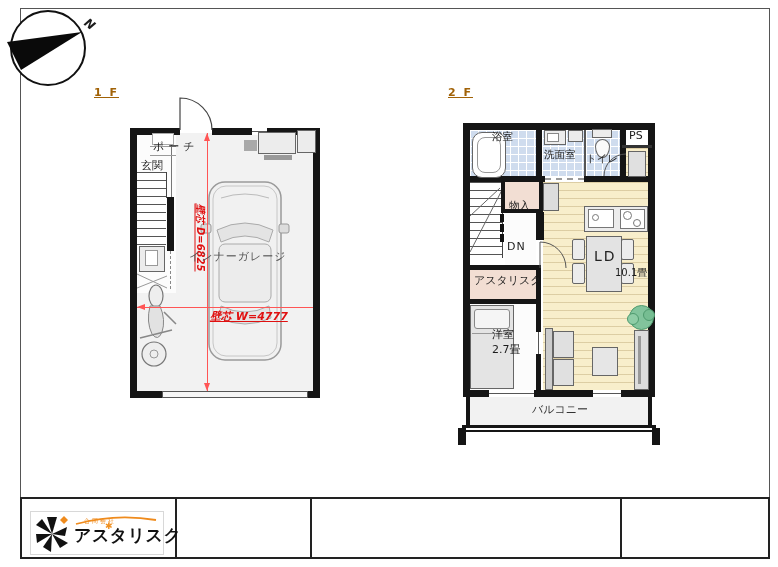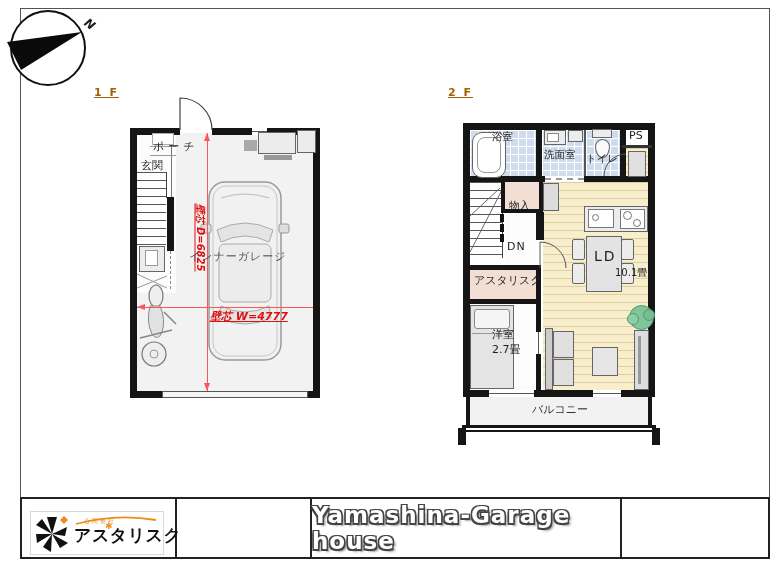--- a/index.html
+++ b/index.html
@@ -256,15 +256,14 @@
     </g>
     <polygon points="30,2 34,6 30,10 26,6" fill="#ef8b1d"></polygon>
   </svg>
   <svg style="left:74px;top:515px" width="84" height="10">
     <path d="M2,9 Q42,-2 82,5" fill="none" stroke="#ef8b1d" stroke-width="1.8"></path>
   </svg>
   <div class="lab" style="left:84px;top:518px;font-size:6px;letter-spacing:2px;color:#ef8b1d">合同会社</div>
   <div class="lab" style="left:74px;top:526px;font-size:17px;font-weight:bold;color:#111;letter-spacing:0.5px">アスタリスク</div>
   <div class="lab" style="left:105px;top:521px;font-size:9px;color:#f09020">✱</div>
 
-  <div class="title-cell">Yamashina-Garage house</div>
 
 </div>
 
 </body></html>

